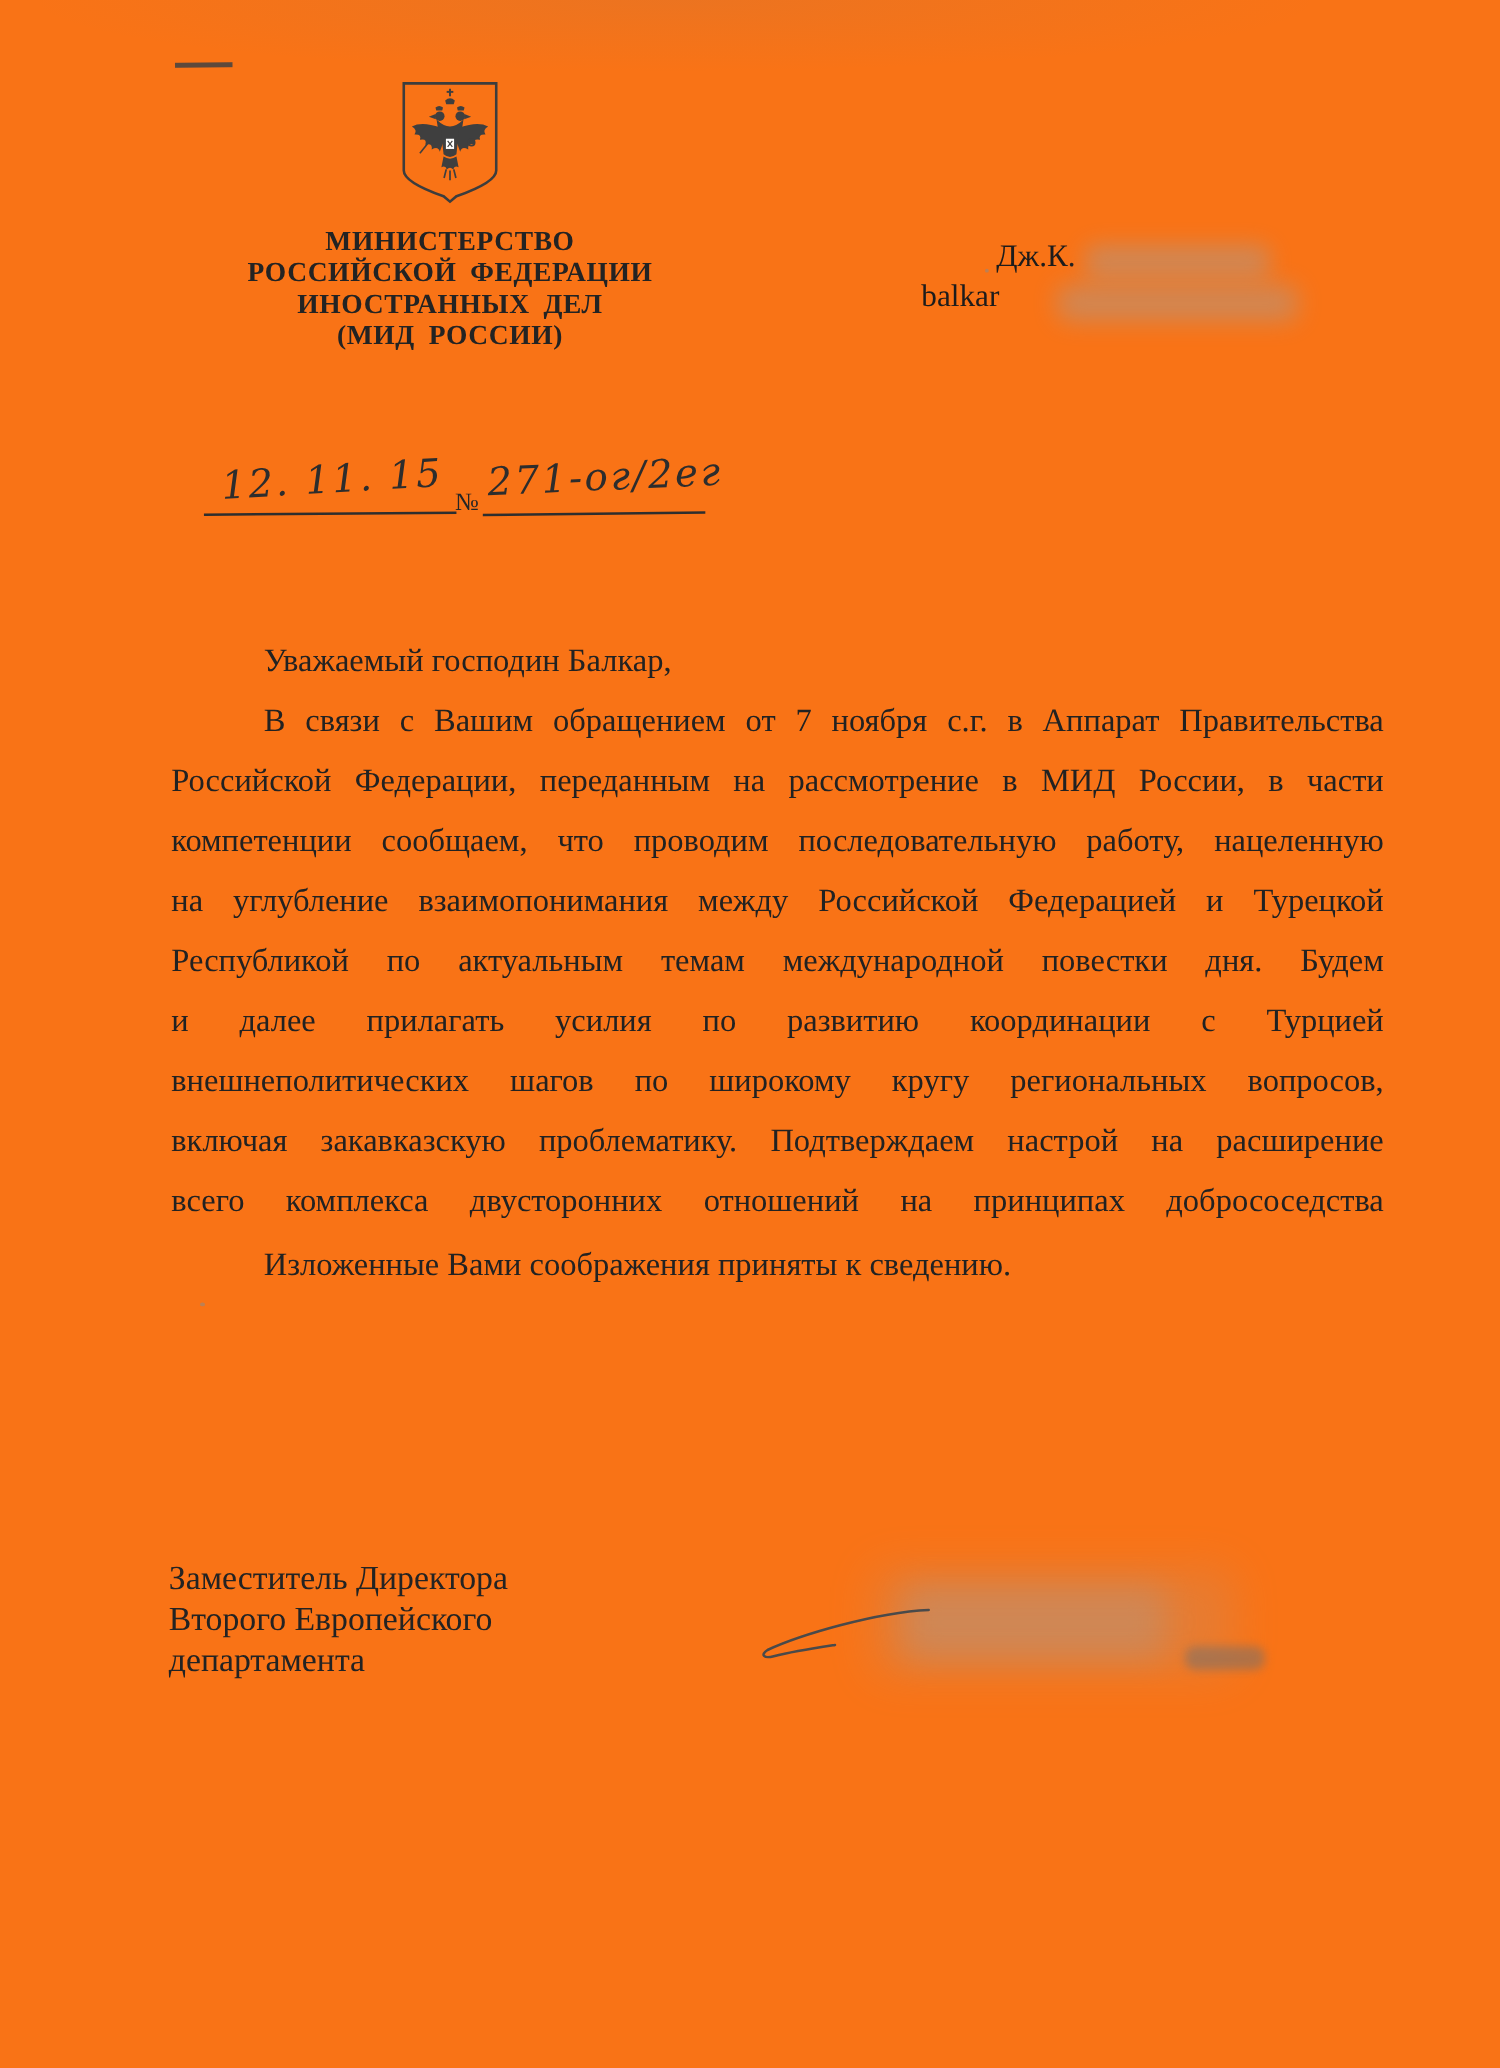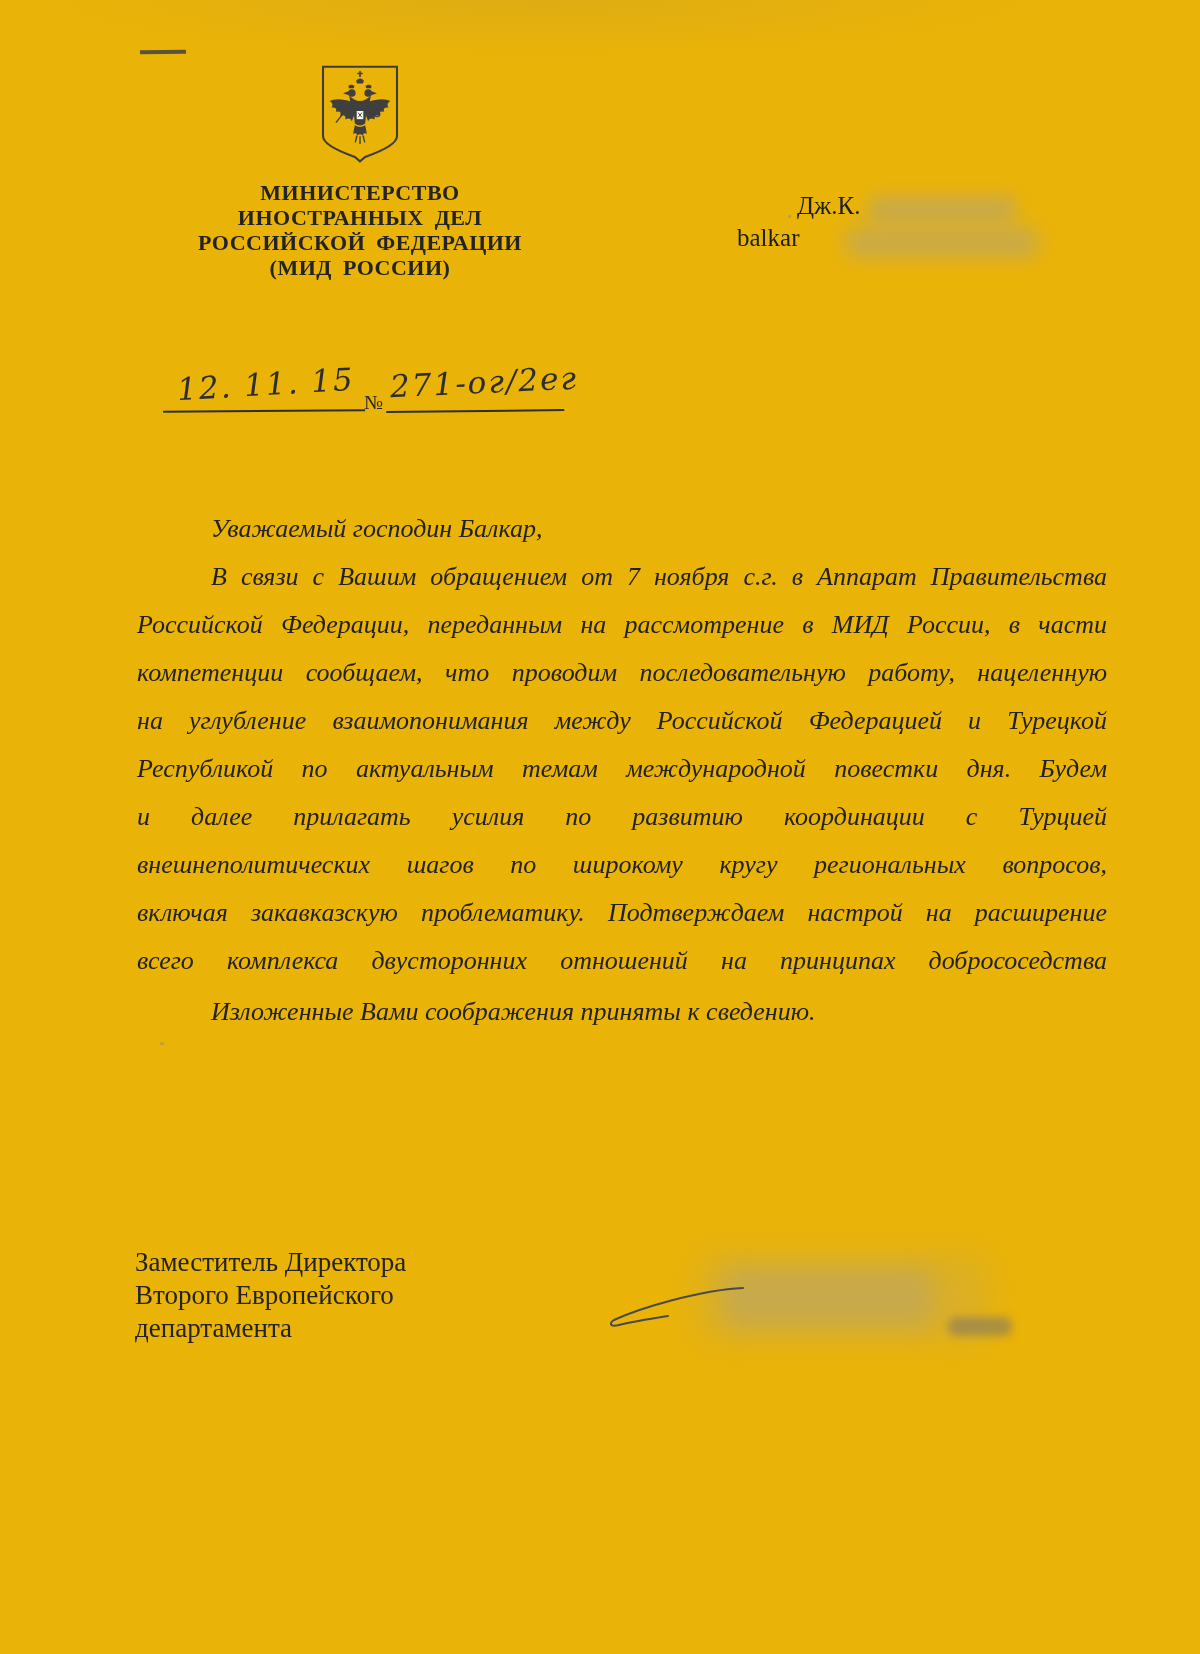--- a/index.html
+++ b/index.html
@@ -1,18 +1,18 @@
 <!DOCTYPE html>
 <html><head>
 <meta charset="utf-8">
 <style>
   html,body{margin:0;padding:0;background:#ffffff;}
   .page{
     position:relative;width:1200px;height:1654px;margin:0 auto;
-    background:#eab308;overflow:hidden;
+    background:#f97316;overflow:hidden;
     font-family:"Liberation Serif","DejaVu Serif",serif;color:#1f1f1f;
   }
   
   .scan-haze{
     position:absolute;left:0;top:0;width:100%;height:80px;
     background:radial-gradient(60% 100% at 45% 0,rgba(120,120,120,.10),rgba(120,120,120,0) 72%);
     pointer-events:none;
   }
   .artifact-line{
     position:absolute;left:140px;top:50px;width:46px;height:4px;
@@ -56,21 +56,21 @@
   .rcpt-email{position:absolute;left:737px;top:224px;font-size:25px;color:#1c1c1c;}
   .blurblob{position:absolute;background:#9f9f9f;border-radius:8px;pointer-events:none;}
   .blob-name{left:868px;top:196px;width:148px;height:26px;filter:blur(9px);opacity:.45;}
   .blob-email{left:846px;top:228px;width:192px;height:29px;filter:blur(10px);opacity:.45;}
 
   
   .body-text{
     position:absolute;left:137px;top:505px;width:970px;
     font-size:26px;line-height:48px;color:#222222;
   }
-  .line{white-space:normal;font-style:italic;}
+  .line{white-space:normal;}
   .just{text-align:justify;text-align-last:justify;}
   .indent{text-indent:74px;}
   .p2{margin-top:3px;}
 
   
   .sig-title{
     position:absolute;left:135px;top:1246px;width:420px;
     font-size:27px;line-height:33px;color:#232323;
   }
   .sig-svg{position:absolute;left:585px;top:1275px;width:330px;height:60px;}
@@ -108,22 +108,22 @@
       <path d="M47.8,60.5 L52.2,66 M52.2,60.5 L47.8,66" stroke="#3f3f3f" stroke-width="1.1" fill="none"></path>
       <path d="M44,75 Q50,79 56,75 L58,85 Q54,83 53,87 Q50,84 47,87 Q46,83 42,85 Z"></path>
       <path d="M46.5,87 L44.5,95 M50,88 L50,97 M53.5,87 L55.5,95" stroke="#3f3f3f" stroke-width="1.6" fill="none"></path>
       <circle cx="70" cy="62" r="3" fill="none" stroke="#3f3f3f" stroke-width="1.5"></circle>
       <path d="M30,62 L22,72" stroke="#3f3f3f" stroke-width="1.5" fill="none"></path>
     </g>
   </svg>
 
   <div class="ministry">
     <div>МИНИСТЕРСТВО</div>
+    <div>РОССИЙСКОЙ ФЕДЕРАЦИИ</div>
     <div>ИНОСТРАННЫХ ДЕЛ</div>
-    <div>РОССИЙСКОЙ ФЕДЕРАЦИИ</div>
     <div>(МИД РОССИИ)</div>
   </div>
 
 
   <div class="ref-date">
     <span class="hand">12. 11. 15</span>
   </div>
   <div class="ref-no-sign">№</div>
   <div class="ref-number">
     <span class="hand">271-ог/2ег</span>

